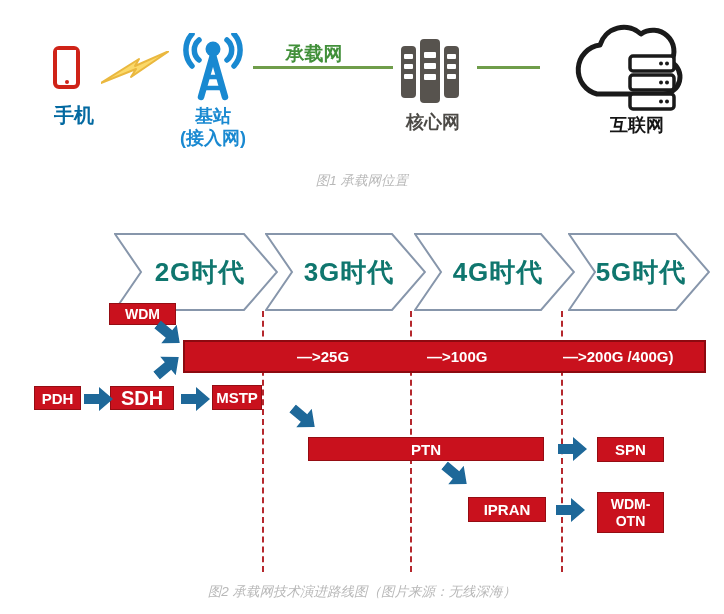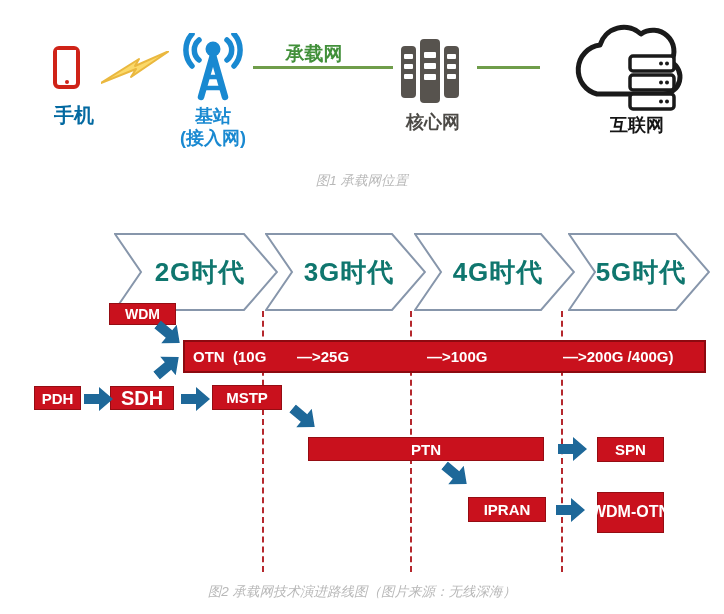--- a/index.html
+++ b/index.html
@@ -136,33 +136,32 @@
       <polygon points="1,1 108,1 141,39 108,77 1,77 27,39" fill="#fff" stroke="#8796ab" stroke-width="2"></polygon>
     </svg>
     <div class="chev-label" style="left:140px;width:120px;">2G时代</div>
     <div class="chev-label" style="left:291px;width:116px;">3G时代</div>
     <div class="chev-label" style="left:440px;width:116px;">4G时代</div>
     <div class="chev-label" style="left:590px;width:102px;">5G时代</div>
 
     <div class="rbox" style="left:109px;top:303px;width:67px;height:22px;font-size:14px;">WDM</div>
 
     <div class="otnbar">
-      <span style="left:8px;">OTN  (10G</span>
       <span style="left:112px;">—&gt;25G</span>
       <span style="left:242px;">—&gt;100G</span>
       <span style="left:378px;">—&gt;200G /400G)</span>
     </div>
 
     <div class="rbox" style="left:34px;top:386px;width:47px;height:24px;font-size:15px;">PDH</div>
     <div class="rbox" style="left:110px;top:386px;width:64px;height:24px;font-size:20px;">SDH</div>
-    <div class="rbox" style="left:212px;top:385px;width:70px;height:25px;font-size:15px;">MSTP</div>
+    <div class="rbox" style="left:212px;top:385px;width:50px;height:25px;font-size:15px;">MSTP</div>
     <div class="rbox" style="left:308px;top:437px;width:236px;height:24px;font-size:15px;">PTN</div>
     <div class="rbox" style="left:597px;top:437px;width:67px;height:25px;font-size:15px;">SPN</div>
     <div class="rbox" style="left:468px;top:497px;width:78px;height:25px;font-size:15px;">IPRAN</div>
-    <div class="rbox" style="left:597px;top:492px;width:67px;height:41px;font-size:16px;flex-direction:row;line-height:1.15;">
+    <div class="rbox" style="left:597px;top:492px;width:67px;height:41px;font-size:14px;flex-direction:column;line-height:1.15;">
       <span>WDM-</span>
       <span>OTN</span>
     </div>
 
     <svg class="barrow" style="left:84px;top:386px;" width="30" height="26">
         <use href="#blockarrow"></use>
       </svg>
     <svg class="barrow" style="left:181px;top:386px;" width="30" height="26">
         <use href="#blockarrow"></use>
       </svg>

